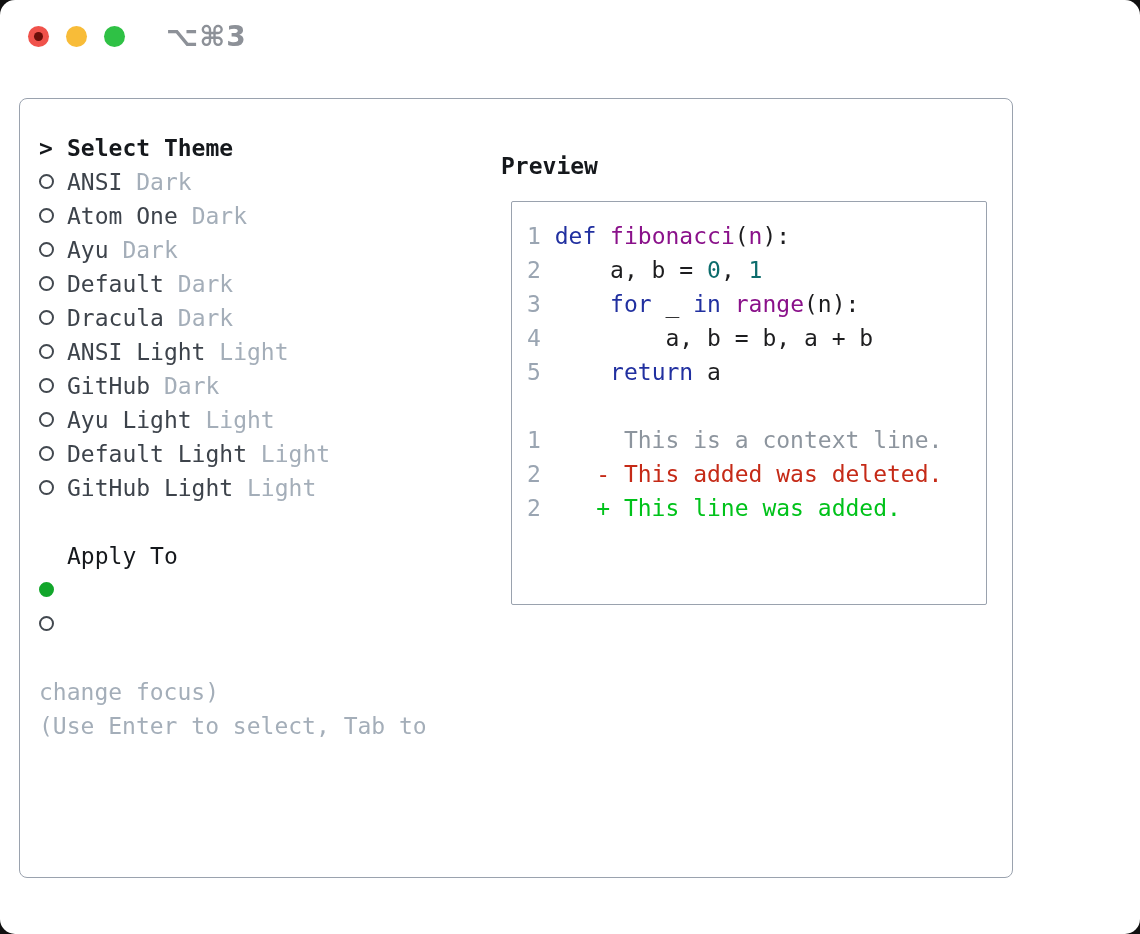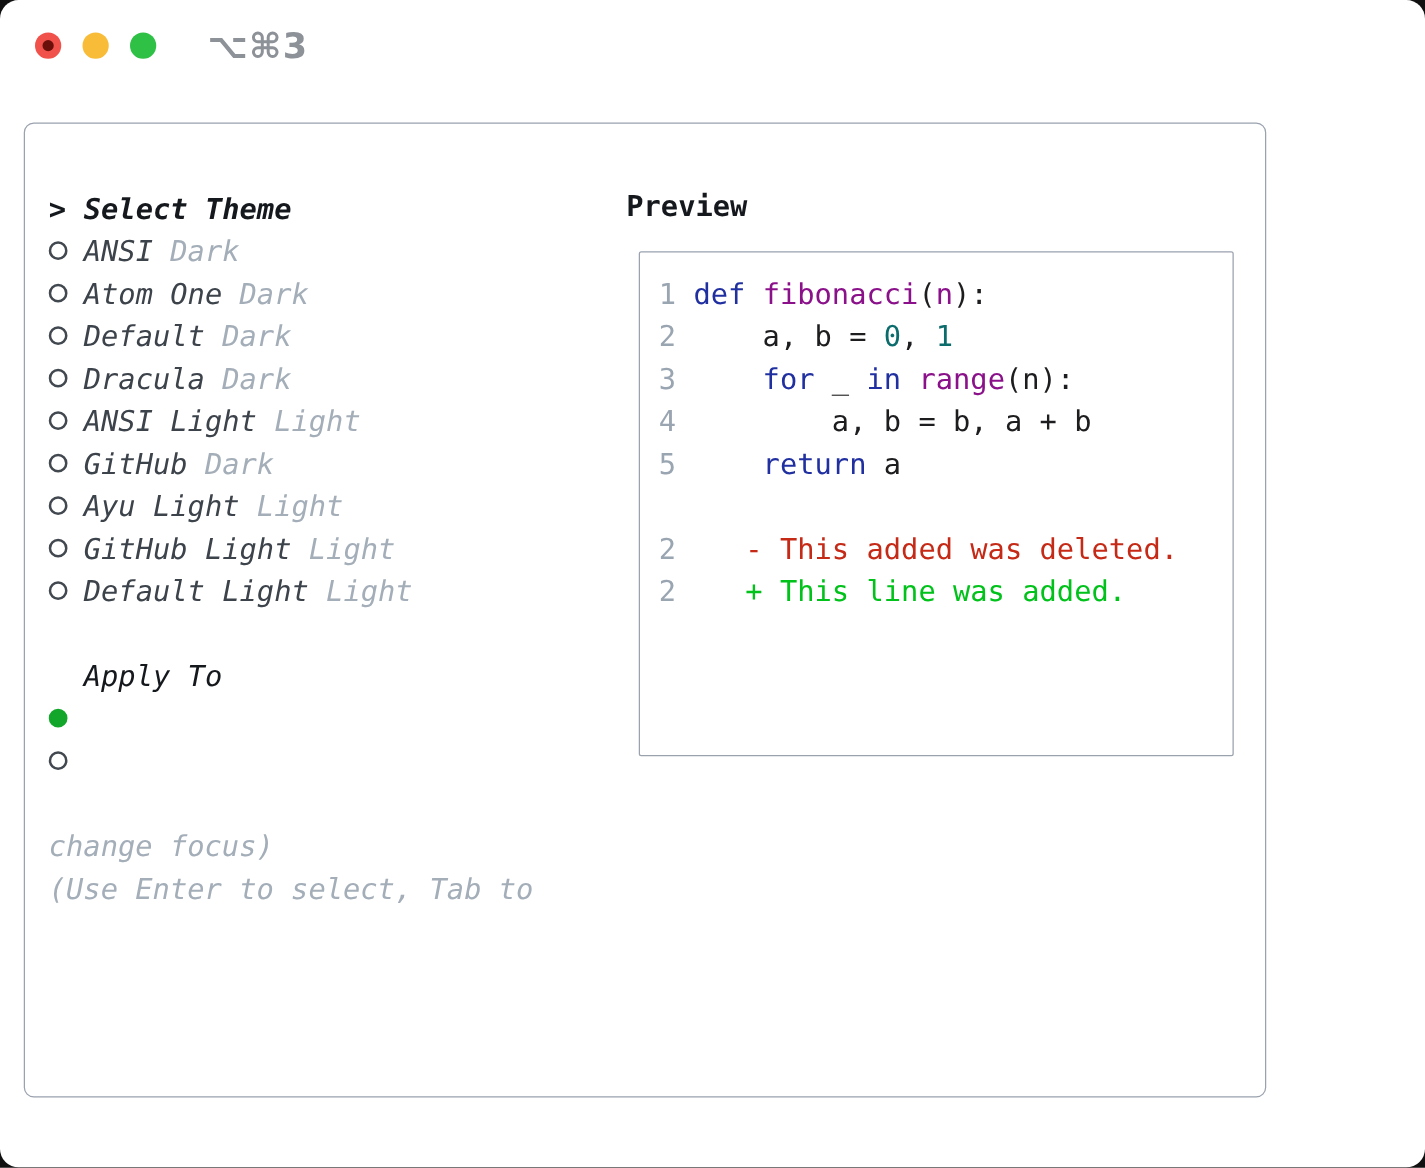--- a/index.html
+++ b/index.html
@@ -21,21 +21,21 @@
   .shortcut{
     position:absolute;left:166px;top:20px;
     font-family:"DejaVu Sans","Liberation Sans",sans-serif;
     font-weight:bold;font-size:28px;color:var(--title-gray,#8d9198);letter-spacing:1px;
   }
   
   .panel{
     position:absolute;left:19px;top:98px;width:994px;height:780px;
     border:1.5px solid var(--border,#9aa2ae);border-radius:8px;box-sizing:border-box;
   }
-  .leftcol{position:absolute;left:0;top:52px;width:470px;font-size:23px;line-height:34px;font-style:italic;}
+  .leftcol{position:absolute;left:0;top:32px;width:470px;font-size:23px;line-height:34px;}
   .row{height:34px;padding-left:19px;white-space:pre;color:var(--name,#3d434b);}
   .spacer{height:34px;}
   .caret,.indent{display:inline-block;width:28px;font-weight:bold;color:var(--ink,#15181c);}
   .hdr{font-weight:bold;color:var(--ink,#15181c);}
   .radio{
     display:inline-block;box-sizing:border-box;width:15px;height:15px;margin-right:13px;
     border:2px solid var(--circle,#42484f);border-radius:50%;vertical-align:1px;
   }
   .theme-row.selected .radio,.apply-row.selected .radio{
     background:var(--green,#12a62b);border-color:var(--green,#12a62b);
@@ -82,34 +82,35 @@
   <div class="panel">
 
     <div class="leftcol">
       <div class="row"><span class="caret">&gt;</span><span class="hdr">Select Theme</span></div>
 
       <div>
   <div class="row theme-row"><span class="radio"></span><span class="tname">ANSI</span><span class="tvariant">Dark</span></div>
 
   <div class="row theme-row"><span class="radio"></span><span class="tname">Atom One</span><span class="tvariant">Dark</span></div>
 
+  <div class="row theme-row"><span class="radio"></span><span class="tname">Ayu</span><span class="tvariant">Dark</span></div>
 
   <div class="row theme-row"><span class="radio"></span><span class="tname">Default</span><span class="tvariant">Dark</span></div>
 
   <div class="row theme-row"><span class="radio"></span><span class="tname">Dracula</span><span class="tvariant">Dark</span></div>
 
   <div class="row theme-row"><span class="radio"></span><span class="tname">ANSI Light</span><span class="tvariant">Light</span></div>
 
   <div class="row theme-row"><span class="radio"></span><span class="tname">GitHub</span><span class="tvariant">Dark</span></div>
 
   <div class="row theme-row"><span class="radio"></span><span class="tname">Ayu Light</span><span class="tvariant">Light</span></div>
 
+  <div class="row theme-row"><span class="radio"></span><span class="tname">Default Light</span><span class="tvariant">Light</span></div>
+
   <div class="row theme-row"><span class="radio"></span><span class="tname">GitHub Light</span><span class="tvariant">Light</span></div>
-
-  <div class="row theme-row"><span class="radio"></span><span class="tname">Default Light</span><span class="tvariant">Light</span></div>
 
 
 </div>
 
       <div class="spacer"></div>
 
       <div class="row"><span class="indent"></span><span class="apply-hdr">Apply To</span></div>
 
       <div>
   <div class="row apply-row selected"><span class="radio"></span></div>
@@ -131,20 +132,21 @@
 
   <div class="cline"><span class="lnum">2</span><span class="segs"><span class="seg pln">     a, b = </span><span class="seg lit">0</span><span class="seg pln">, </span><span class="seg lit">1</span></span></div>
 
   <div class="cline"><span class="lnum">3</span><span class="segs"><span class="seg pln">     </span><span class="seg kwd">for</span><span class="seg pln"> _ </span><span class="seg kwd">in</span><span class="seg pln"> </span><span class="seg typ">range</span><span class="seg pln">(n):</span></span></div>
 
   <div class="cline"><span class="lnum">4</span><span class="segs"><span class="seg pln">         a, b = b, a + b</span></span></div>
 
   <div class="cline"><span class="lnum">5</span><span class="segs"><span class="seg pln">     </span><span class="seg kwd">return</span><span class="seg pln"> a</span></span></div>
 </div>
       <div class="diff-block">
+  <div class="cline"><span class="lnum">1</span><span class="dtext context">      This is a context line.</span></div>
 
   <div class="cline"><span class="lnum">2</span><span class="dtext deleted">    - This added was deleted.</span></div>
 
   <div class="cline"><span class="lnum">2</span><span class="dtext added">    + This line was added.</span></div>
 </div>
     </div>
 
   </div>
 </div>
 

